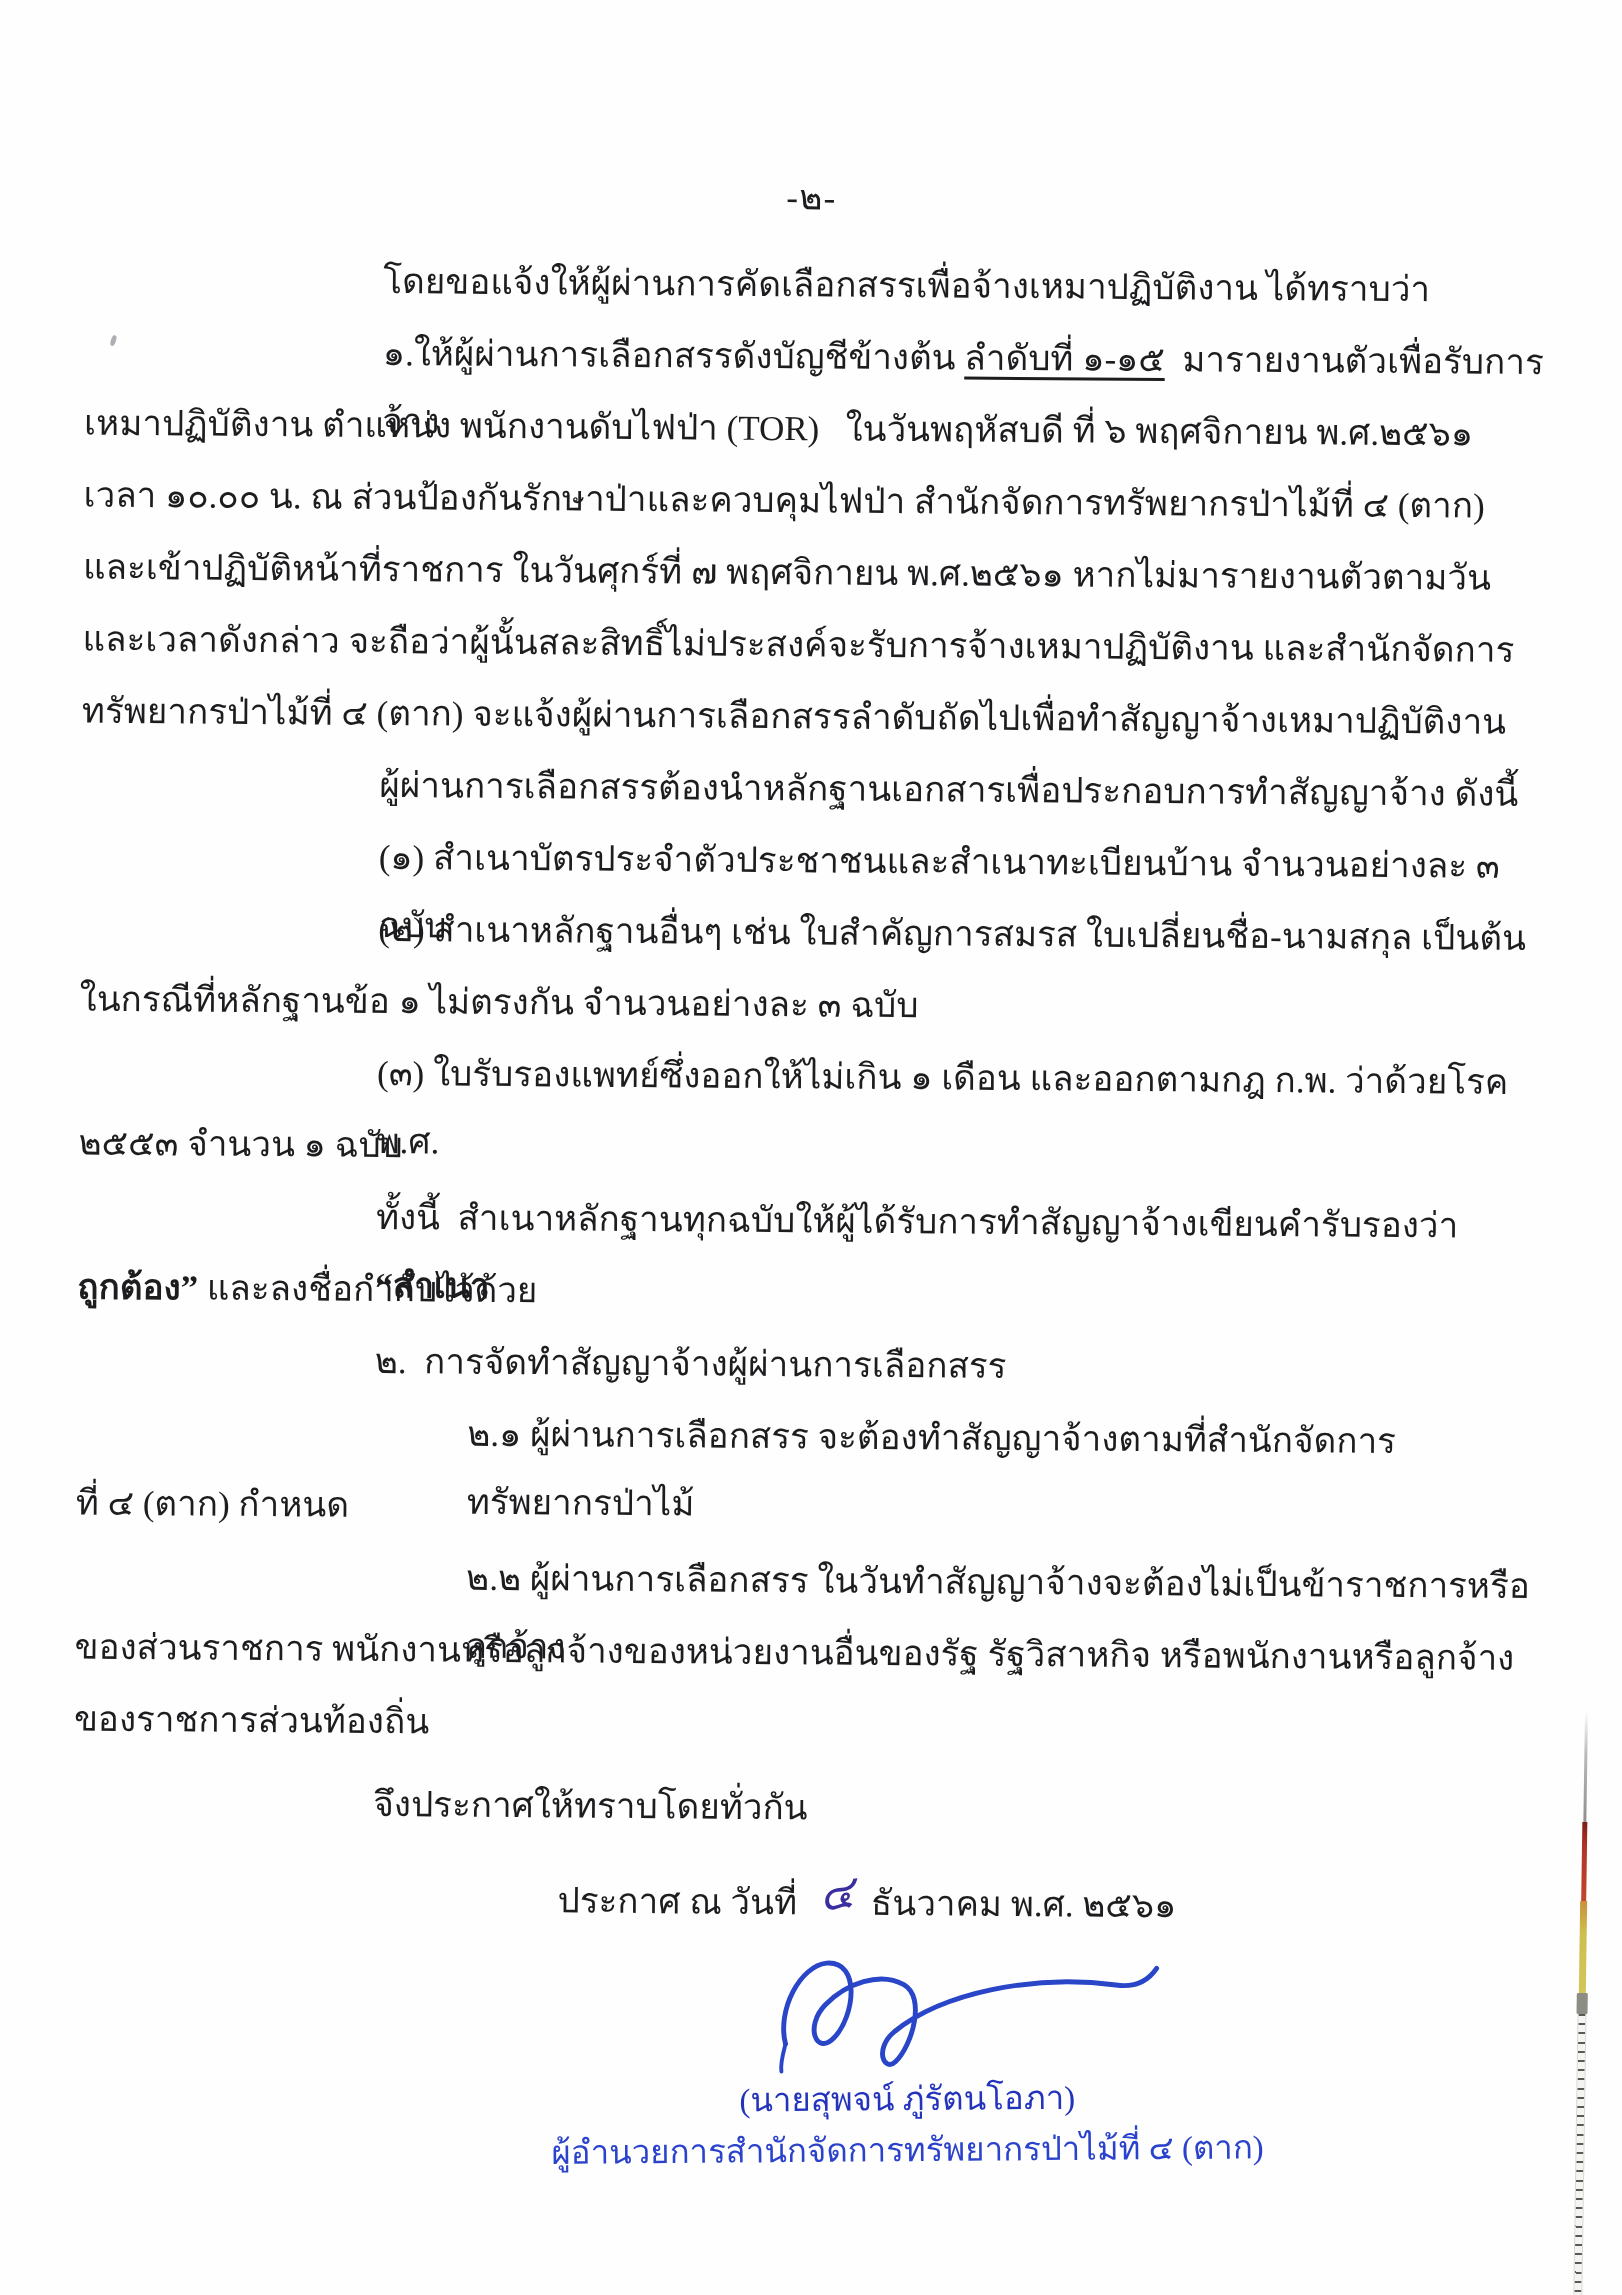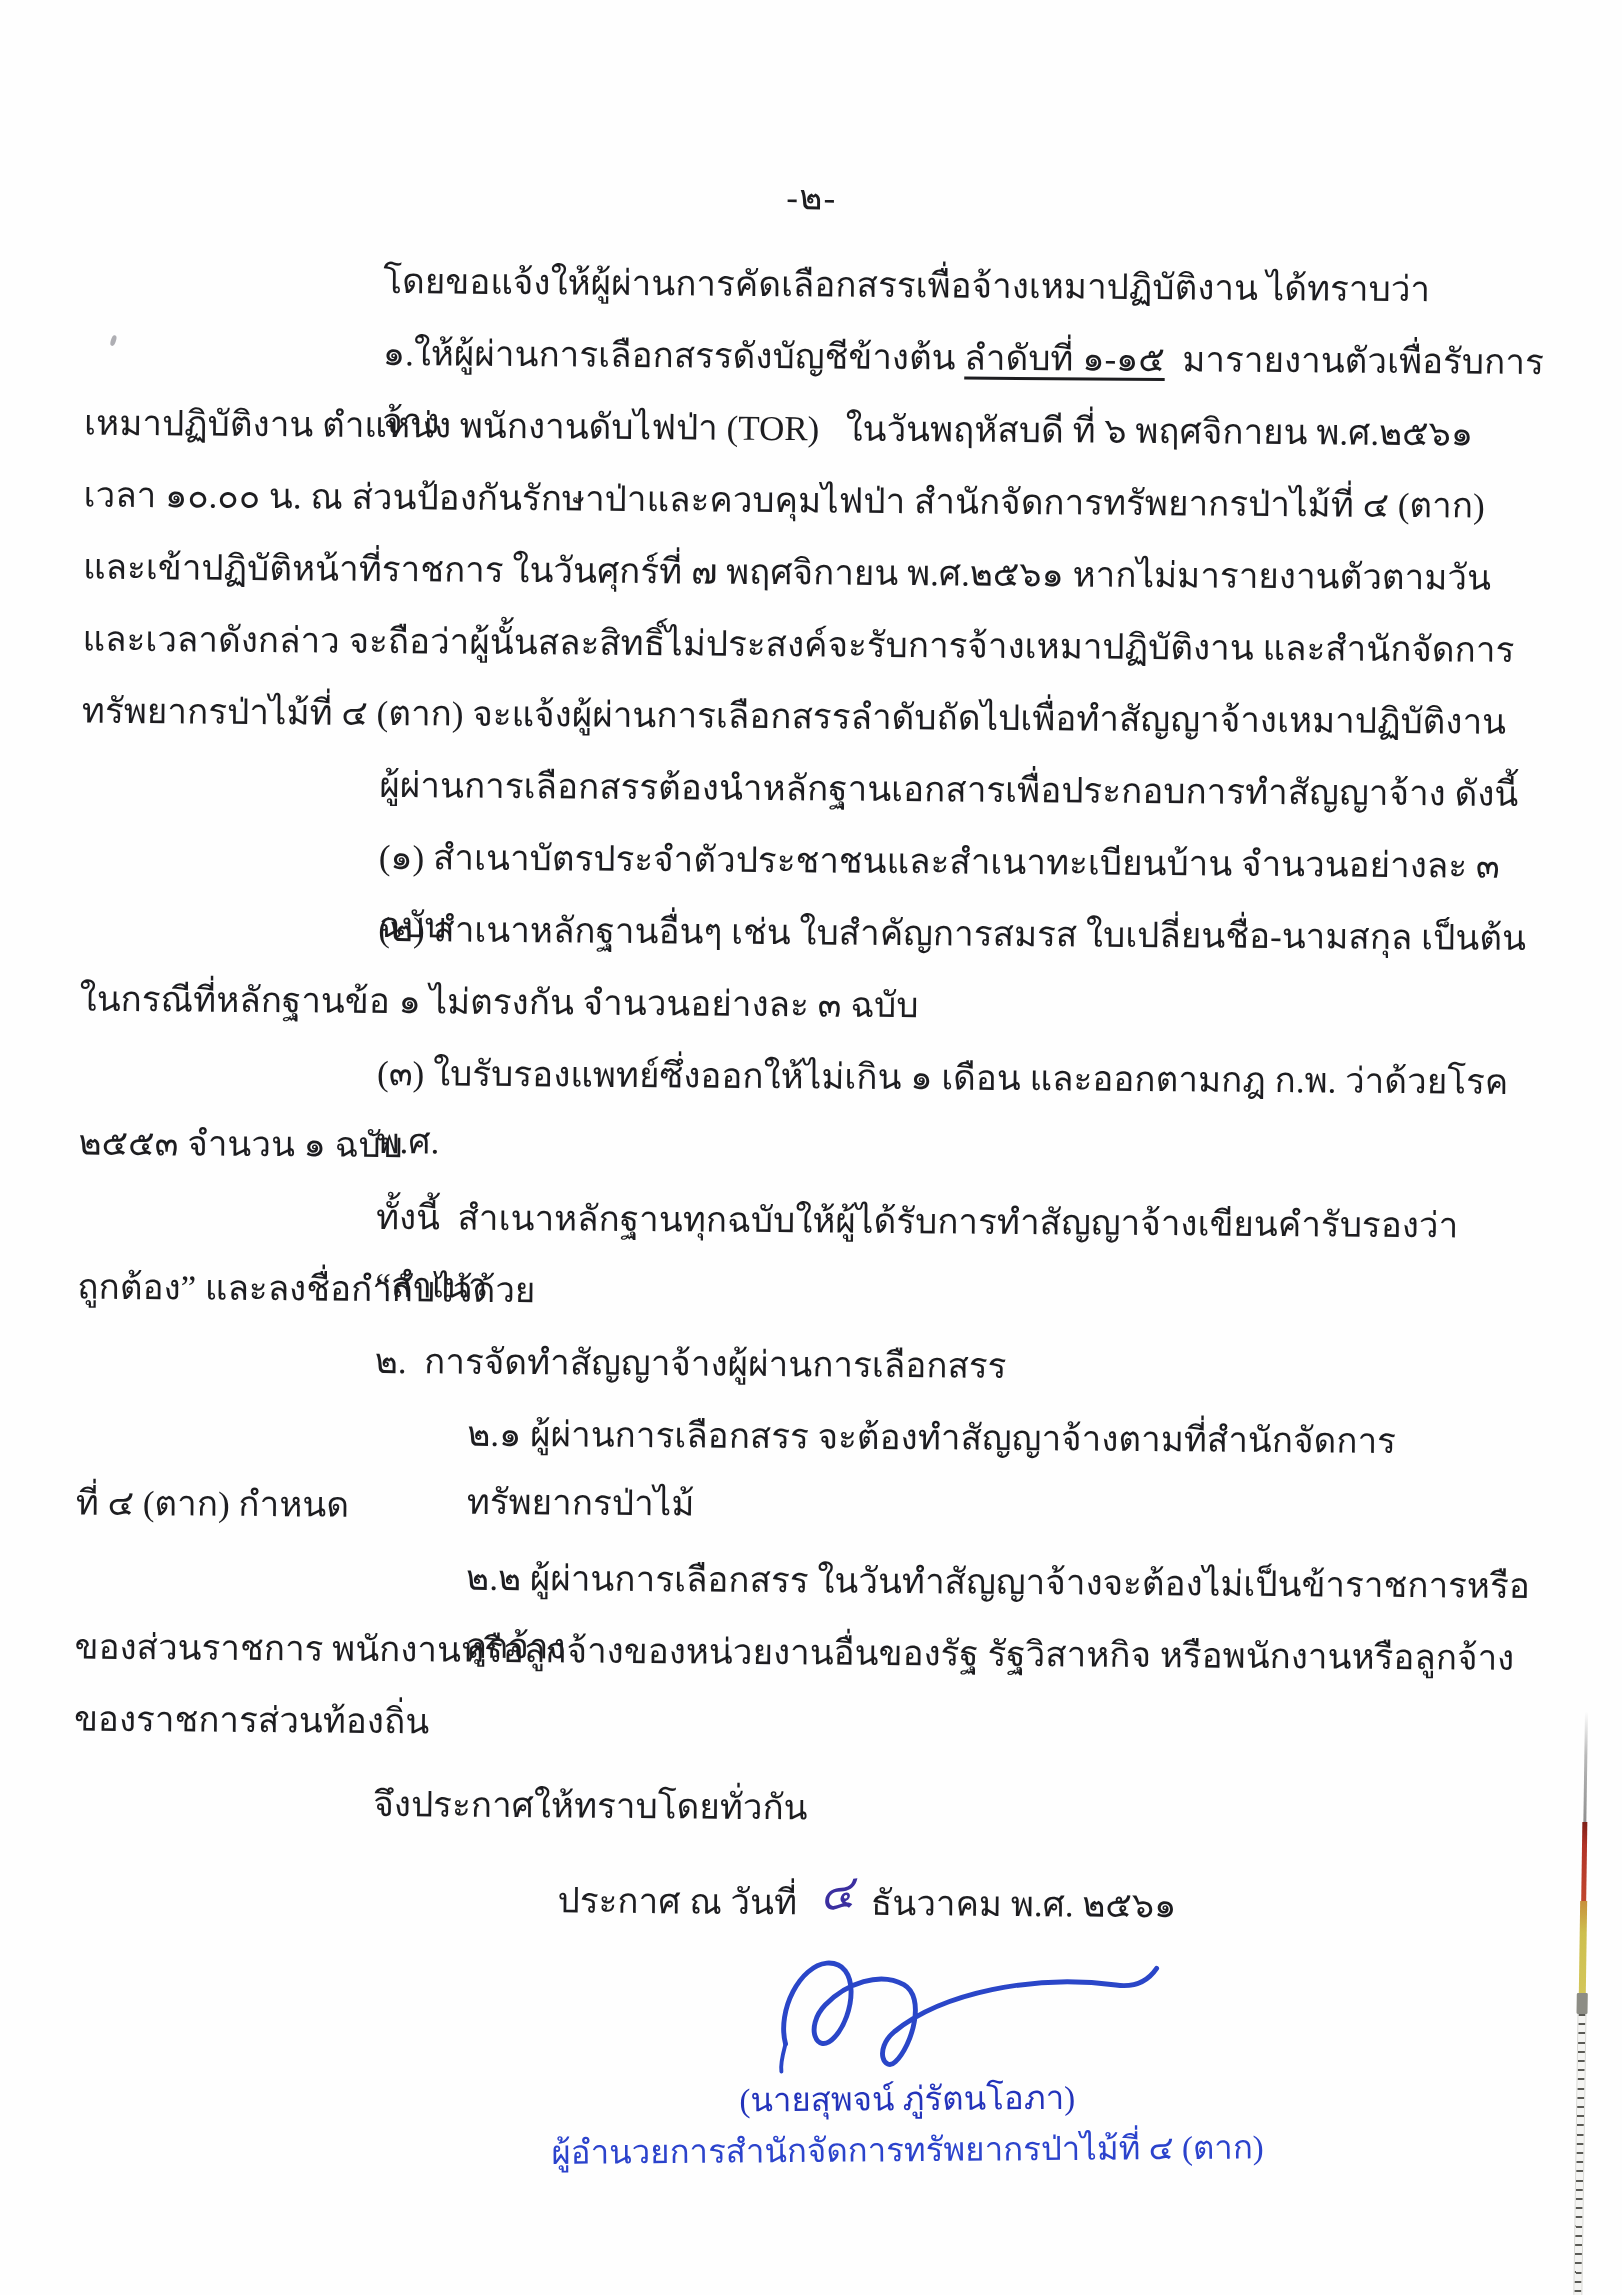--- a/index.html
+++ b/index.html
@@ -24,21 +24,21 @@
   .body-text{
     position:absolute;left:86px;top:247px;width:1461px;
     font-size:35px;
   }
   .line{
     height:72px;line-height:68px;
     white-space:pre-wrap;
   }
   .line.indent{padding-left:298px;}
   .line.indent2{padding-left:391px;}
-  .seg-bold{font-weight:normal;}
+  .seg-bold{font-weight:bold;}
   .seg-underline{text-decoration:underline;text-underline-offset:6.5px;}
   .closing-line{
     position:absolute;left:386px;top:1775px;
     font-size:35px;white-space:pre-wrap;
   }
   .date-line{
     position:absolute;left:571px;top:1857px;
     font-size:35px;white-space:pre-wrap;
   }
   .date-day{

